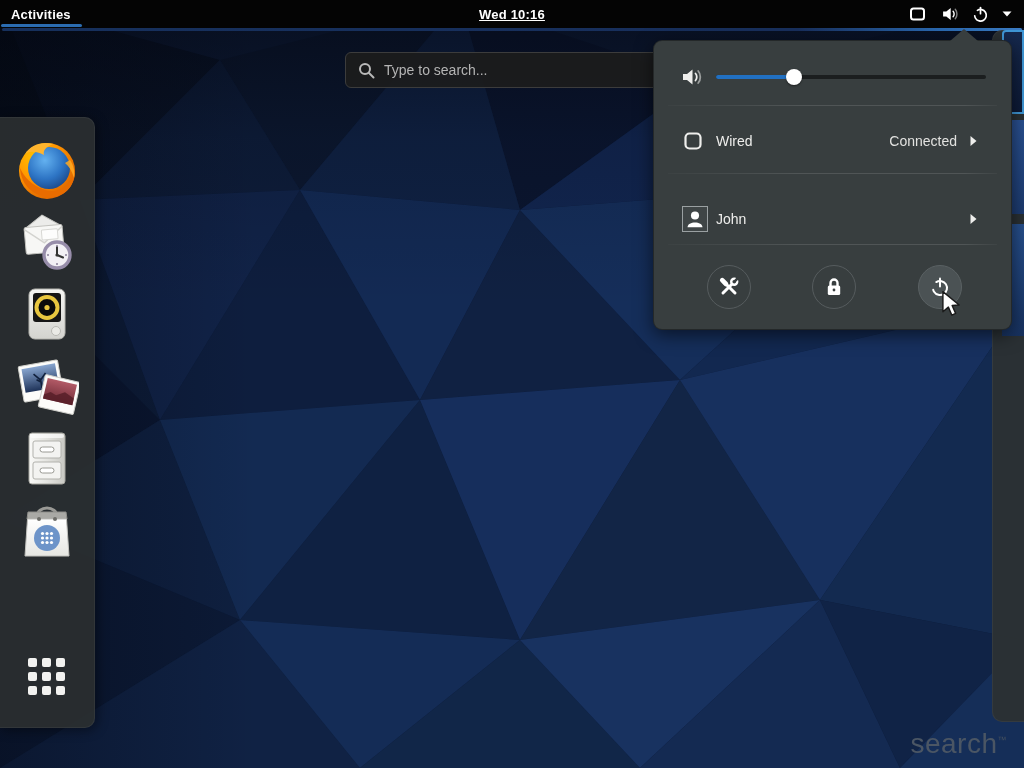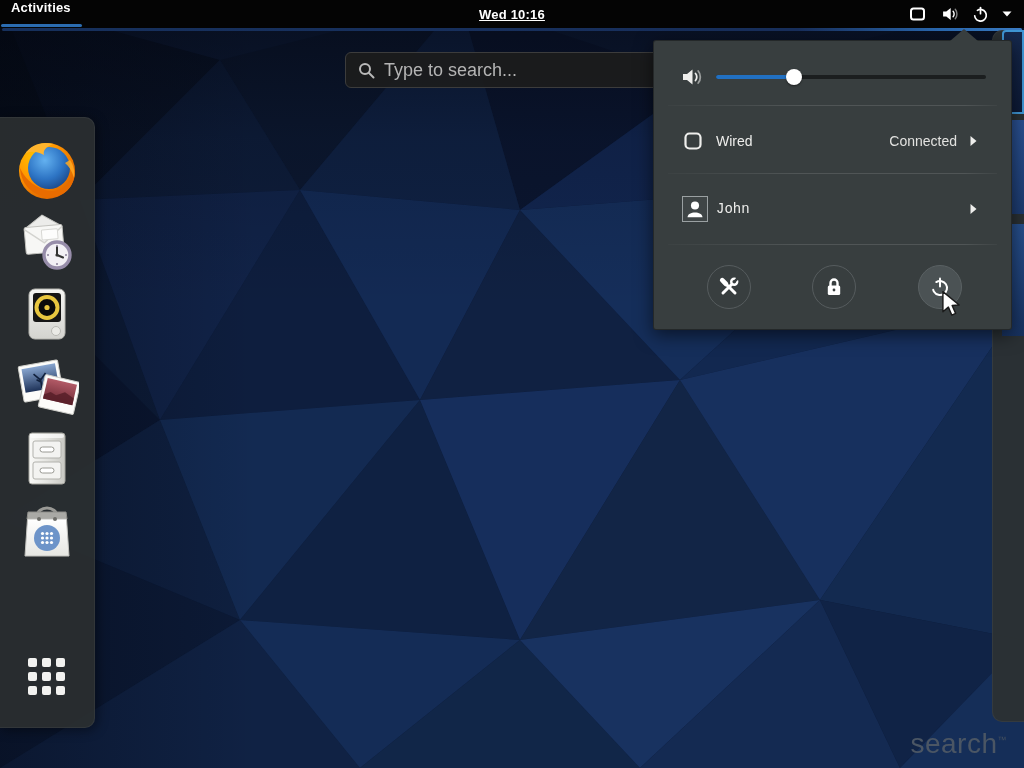--- a/index.html
+++ b/index.html
@@ -13,21 +13,21 @@
     background:linear-gradient(to bottom, rgba(2,4,12,.55) 0%, rgba(2,4,12,.15) 18%, rgba(0,0,0,0) 40%),
                linear-gradient(to right, rgba(2,4,12,.35) 0%, rgba(0,0,0,0) 25%); }
 
   
   .ws-line { position:absolute; left:2px; right:2px; top:28px; height:3px; z-index:2; border-radius:3px;
     background:linear-gradient(to right,#16305c 0%,#182f5c 78%,#2a69b0 92%,#3b7cc4 100%); }
 
   
   .topbar { position:absolute; left:0; top:0; width:1024px; height:28px; background:#040404; z-index:40;
     display:flex; align-items:center; color:#fff; }
-  .activities { position:relative; height:28px; display:flex; padding:0 14px 0 11px;
+  .activities { position:relative; height:28px; display:flex; align-items:center; padding:0 14px 0 11px;
     font-size:13px; font-weight:bold; letter-spacing:.2px; cursor:pointer; }
   .activities .hotline { position:absolute; left:1px; right:3px; bottom:1px; height:3px; border-radius:2px;
     background:#2b6cb0; }
   .clock { position:absolute; left:50%; transform:translateX(-50%); font-size:13px; font-weight:bold;
     letter-spacing:.2px; cursor:pointer;text-decoration:underline; }
   .tray { position:absolute; right:8px; top:0; height:28px; display:flex; align-items:center; gap:13px;
     padding:0 4px; cursor:pointer; }
   .tray svg { display:block; }
 
   
@@ -37,55 +37,55 @@
     display:flex; flex-direction:column; align-items:center; }
   .dock-item { width:72px; height:72px; display:flex; align-items:center; justify-content:center; cursor:pointer; }
   .dock-item svg { display:block; }
   .dock .spacer { flex:1; }
 
   
   .searchbar { position:absolute; left:345px; top:52px; width:380px; height:36px; z-index:8;
     background:rgba(28,28,28,.92); border:1px solid #3c3c3c; border-radius:6px;
     display:flex; align-items:center; padding:0 12px; gap:9px; }
   .searchbar input { flex:1; background:transparent; border:none; outline:none; color:#14b8a6;
-    font-size:18px; font-family:"Liberation Sans",sans-serif; }
+    font-size:14px; font-family:"Liberation Sans",sans-serif; }
   .searchbar input::placeholder { color:#b4b4b4; opacity:1; }
 
   
   .ws-panel { position:absolute; left:992px; top:30px; width:32px; height:692px; z-index:5;
     background:rgba(44,49,51,.96); border:1px solid rgba(255,255,255,.05); border-right:none;
     border-radius:10px 0 0 10px; }
   .ws-thumb { position:absolute; left:1002px; width:22px; z-index:6; }
   .ws-thumb.active { top:30px; height:84px; border:2px solid #3f97d6; border-radius:4px 0 0 4px;
     background:linear-gradient(165deg,#16294e,#0d1a36); }
   .ws-thumb.t2 { top:120px; height:94px; background:linear-gradient(165deg,#2a5192,#1c3a6e); }
   .ws-thumb.t3 { top:224px; height:112px; background:linear-gradient(165deg,#27508e,#17315e); }
 
   
   .sysmenu { position:absolute; left:653px; top:40px; width:359px; height:290px; z-index:20;
-    background:#383e3f; border:1px solid rgba(0,0,0,.35); border-radius:3px;
+    background:#383e3f; border:1px solid rgba(0,0,0,.35); border-radius:9px;
     box-shadow:0 5px 18px rgba(0,0,0,.55); color:#eeeeec; }
   .sysmenu .arrow { position:absolute; top:-12px; left:296px; width:0; height:0;
     border-left:14px solid transparent; border-right:14px solid transparent; border-bottom:12px solid #383e3f; }
   .menu-sep { position:absolute; left:14px; right:14px; height:1px;
     background:linear-gradient(to right, rgba(255,255,255,0.02), rgba(255,255,255,0.12) 40%, rgba(255,255,255,0.12) 90%, rgba(255,255,255,0.03)); }
   .vol-row { position:absolute; left:0; top:16px; width:100%; height:40px; }
   .vol-icon { position:absolute; left:26px; top:10px; }
   .vol-track { position:absolute; left:62px; top:18px; width:270px; height:4px; border-radius:2px;
     background:#1b1e1f; cursor:pointer; }
   .vol-fill { position:absolute; left:0; top:0; height:4px; border-radius:2px; background:#2170c2; }
   .vol-thumb { position:absolute; top:-6px; width:16px; height:16px; border-radius:50%;
     background:#fff; box-shadow:0 1px 2px rgba(0,0,0,.5); cursor:pointer; }
   .menu-row { position:absolute; left:0; width:100%; height:44px; cursor:pointer; }
   .menu-row .row-icon { position:absolute; left:30px; top:50%; transform:translateY(-50%); }
   .menu-row .row-label { position:absolute; left:62px; top:50%; transform:translateY(-50%); font-size:14px; }
   .menu-row .row-status { position:absolute; right:54px; top:50%; transform:translateY(-50%); font-size:14px; color:#e2e2e0; }
   .menu-row .row-arrow { position:absolute; right:34px; top:50%; transform:translateY(-50%); }
   .row-network { top:78px; }
-  .row-user { top:146px;font-family:Liberation Mono, monospace; }
+  .row-user { top:156px; }
   .avatar-box { width:26px; height:26px; border:1px solid #9aa0a2; background:rgba(255,255,255,.04);
     display:flex; align-items:center; justify-content:center; }
   .actions { position:absolute; left:0; bottom:20px; width:100%; height:44px; }
   .action-btn { position:absolute; top:0; width:44px; height:44px; border-radius:50%;
     border:1px solid #565c5e; display:flex; align-items:center; justify-content:center; cursor:pointer; }
   .action-btn.settings { left:53px; }
   .action-btn.lock { left:158px; }
   .action-btn.power { left:264px; background:#4b5254; border-color:#5a6163; }
 
   

